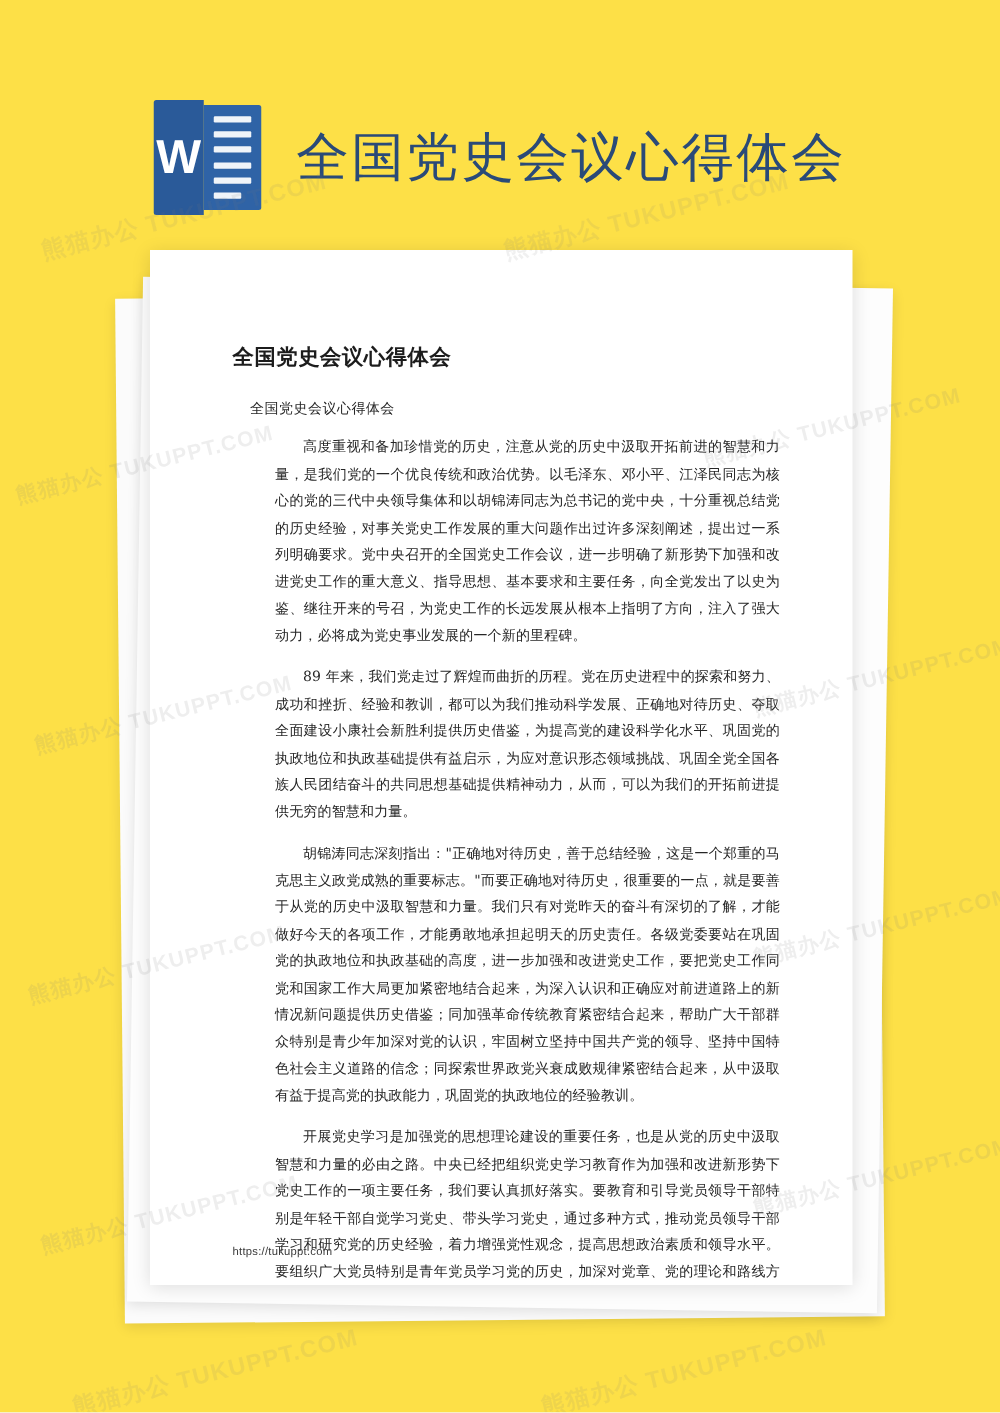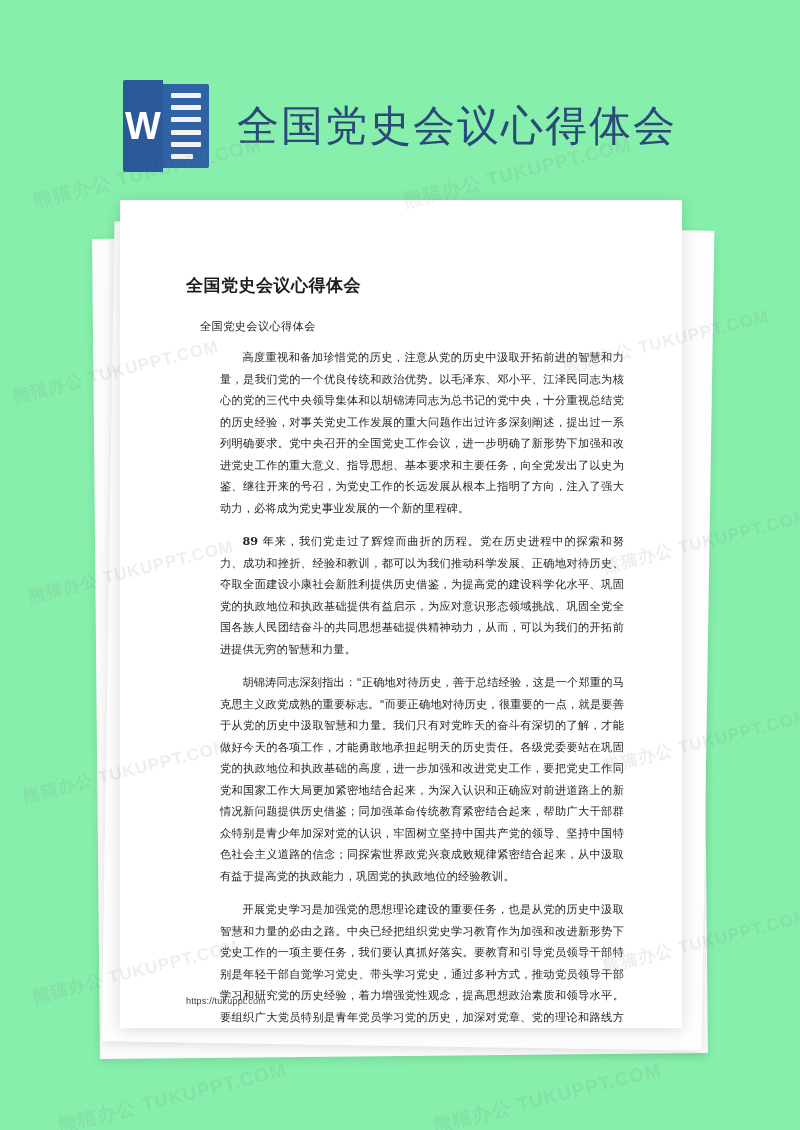--- a/index.html
+++ b/index.html
@@ -8,21 +8,21 @@
     height: 1130px;
     overflow: hidden;
     background: #f2f2f2;
     font-family: "Liberation Sans", sans-serif;
   }
 
   #root {
     position: relative;
     width: 800px;
     height: 1130px;
-    background: #86efac;
+    background: #fde047;
     overflow: hidden;
   }
 
   
   .wm-layer {
     position: absolute;
     inset: 0;
     pointer-events: none;
     z-index: 40;
     overflow: hidden;
@@ -166,21 +166,21 @@
     font-family: "DejaVu Serif", "Liberation Serif", serif;
     font-size: 11.2px;
     line-height: 1.92;
     color: #262626;
     text-align: justify;
     text-indent: 2em;
     margin-bottom: 12px;
     letter-spacing: 0.15px;
     margin-left: 34px;
   }
-  .doc-p b { font-weight: bold; }
+  .doc-p b { font-weight: normal; }
 
   .doc-footer {
     position: absolute;
     left: 66px;
     bottom: 22px;
     font-family: "Liberation Sans", sans-serif;
     font-size: 9px;
     color: #3a3a3a;
     letter-spacing: 0.2px;
   }

